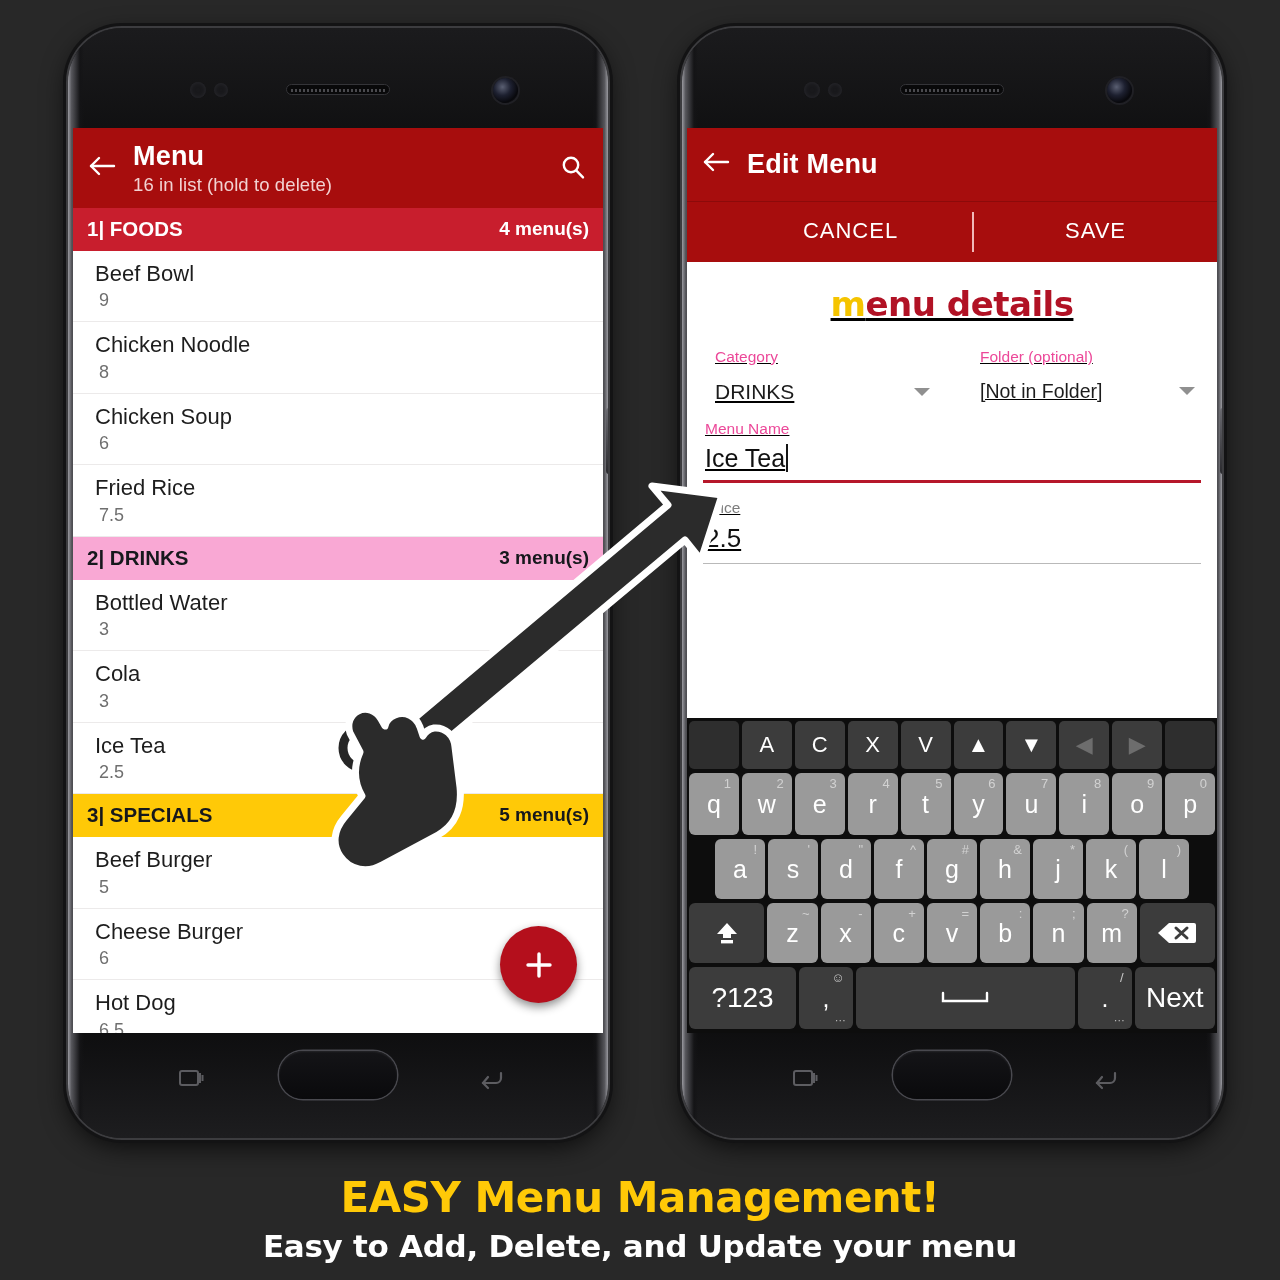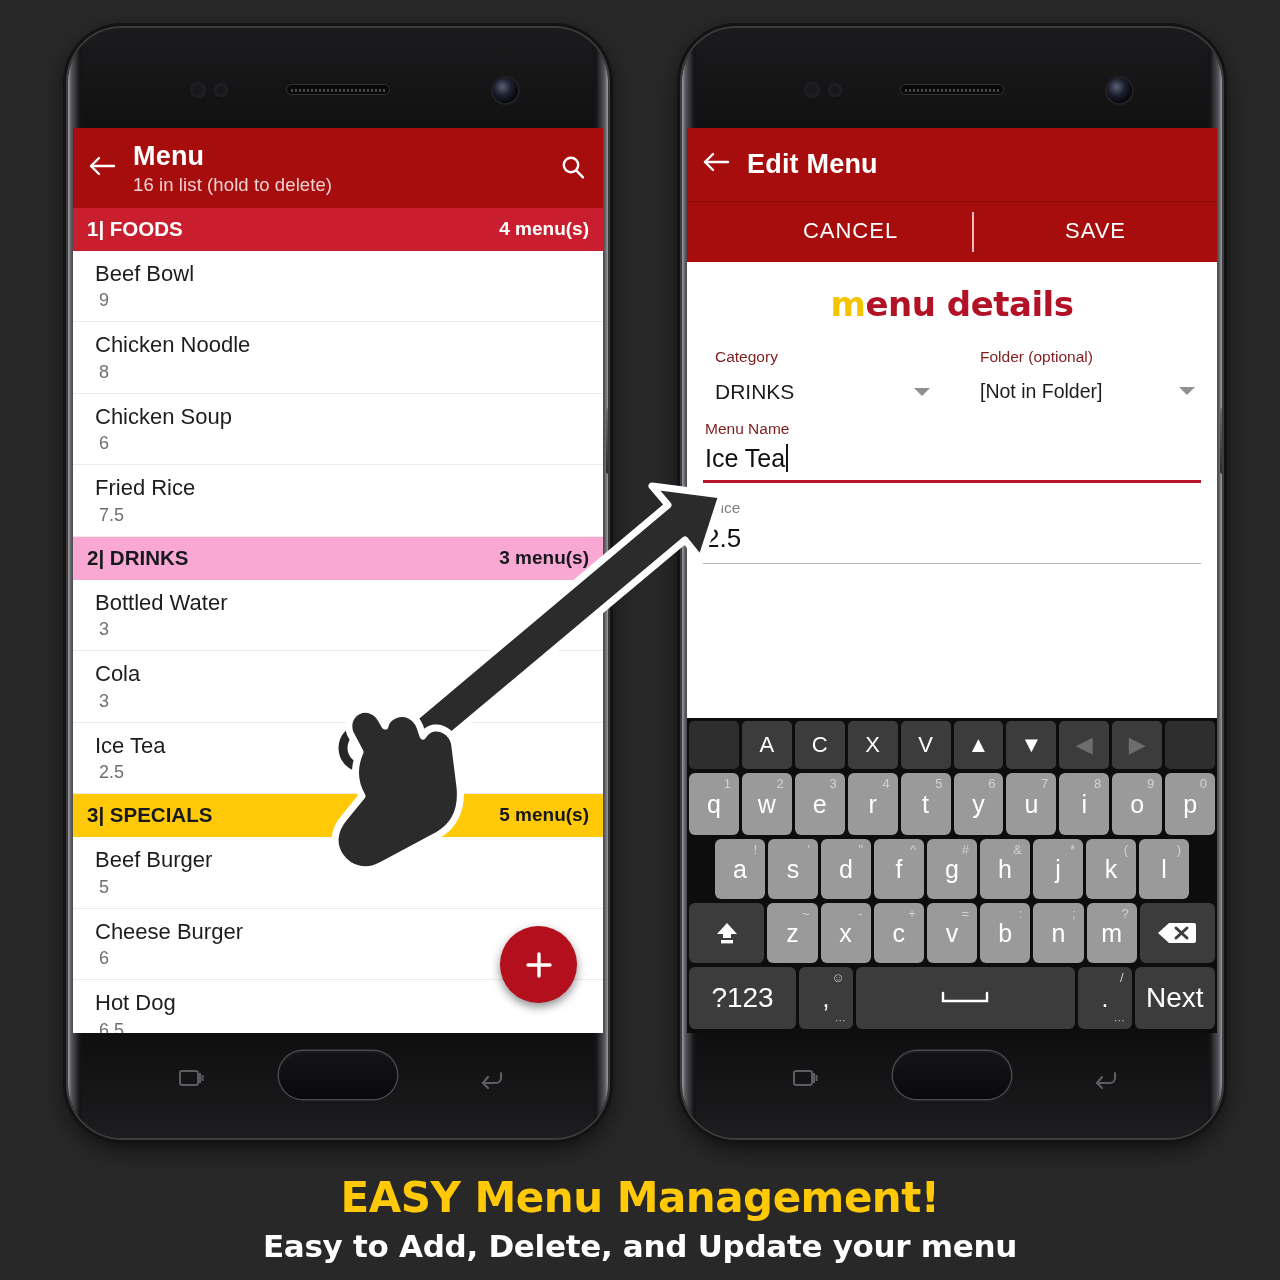--- a/index.html
+++ b/index.html
@@ -118,29 +118,29 @@
 
   .fab {
     position:absolute; right:26px; bottom:30px;
     width:77px;height:77px;border-radius:50%;
     background:#b40f1c;
     box-shadow:0 4px 10px rgba(0,0,0,.45);
     display:flex;align-items:center;justify-content:center;
   }
 
   
-  .form { padding:0 0 0 0; background:#fff; }
+  .form { padding:0 0 0 0; background:#fff;text-decoration:underline; }
   .md-title { text-align:center; padding:22px 0 12px; font-size:34px; font-weight:bold;
               font-family:"DejaVu Sans", sans-serif; letter-spacing:-.5px; }
   .md-title .m { color:#f5c400; }
   .md-title .rest { color:#b11225; }
 
   .two-col { display:flex; padding:12px 0 0; }
   .col { flex:1; padding:0 14px; }
-  .flabel { font-size:15.5px; color:#7f1d1d; margin-bottom:14px; padding-left:14px; }
+  .flabel { font-size:15.5px; color:#ec4899; margin-bottom:14px; padding-left:14px; }
   .flabel.grey { color:#7d7d7d; }
   .spinner { display:flex; align-items:center; justify-content:space-between; padding:0 6px 0 14px; }
   .spinner .val { font-size:21px; color:#1c1c1c; }
   .spinner .val.sm { font-size:19.5px; }
 
   .field { padding:16px 16px 0; }
   .field .flabel { padding-left:2px; margin-bottom:6px; }
   .finput { font-size:25px; color:#101010; padding:0 2px 7px; position:relative; display:flex; align-items:center; }
   .caret { display:inline-block; width:2px; height:28px; background:#161616; margin-left:1px; }
   .underline { height:3px; background:#b6172a; }

